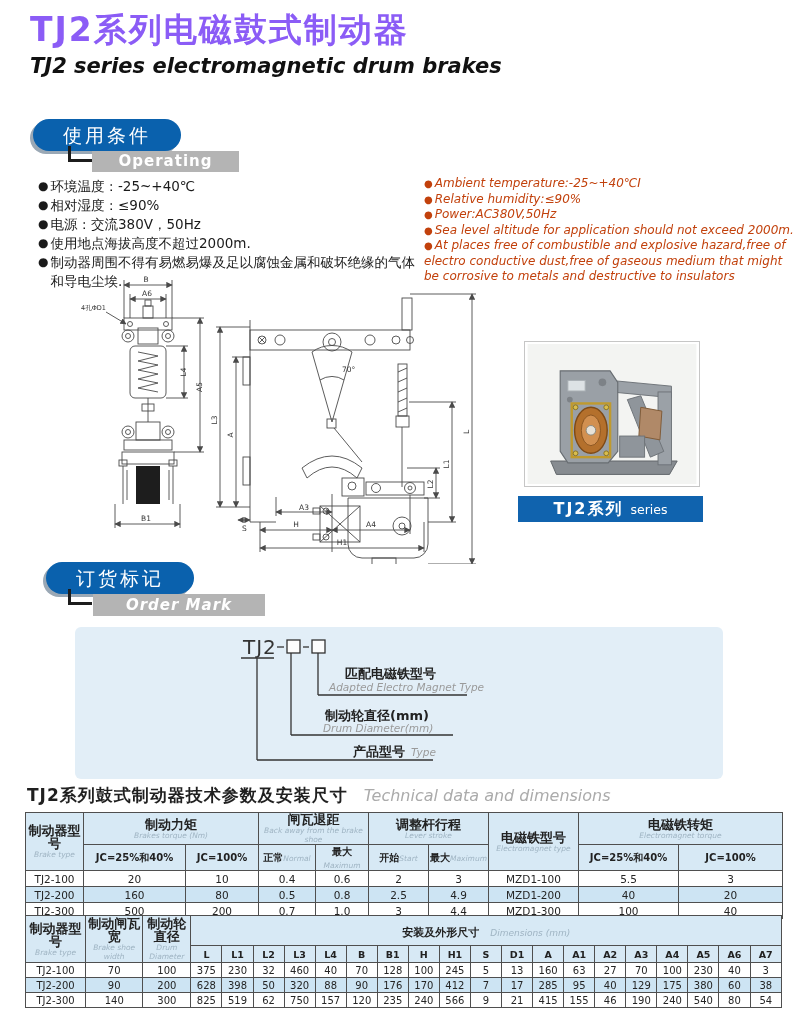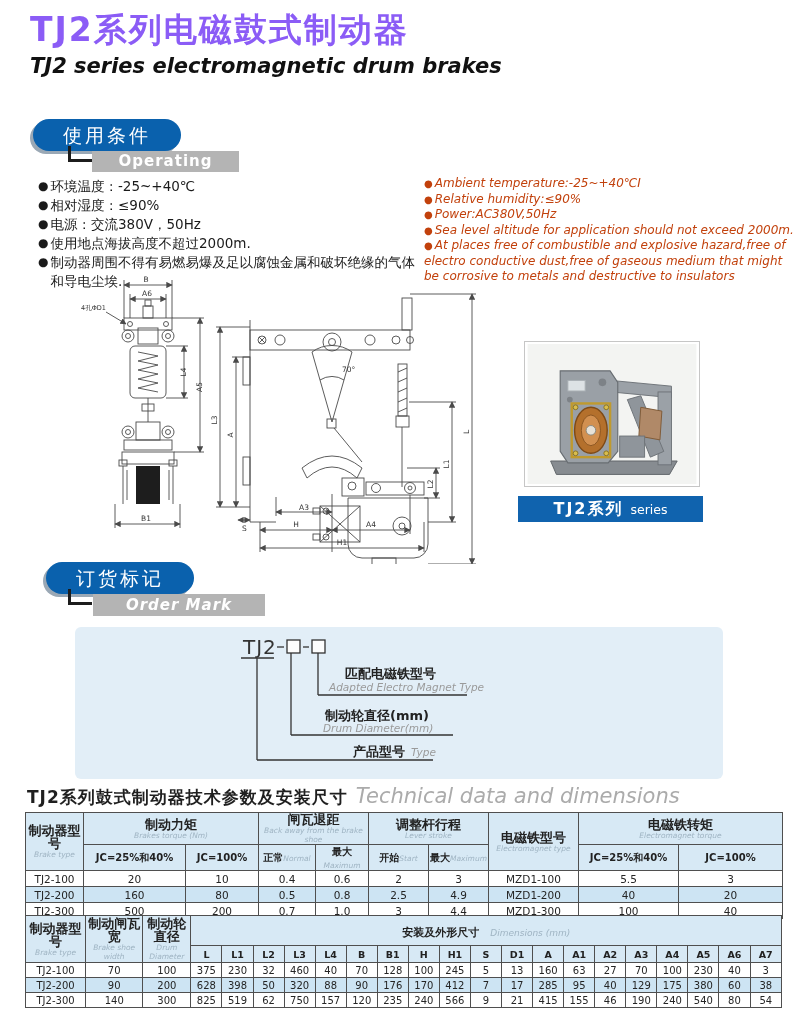--- a/index.html
+++ b/index.html
@@ -45,21 +45,21 @@
   #photo-caption .ce { font-size:12.5px; }
 
   
   #order-panel { position:absolute; left:75px; top:627px; width:648px; height:152px; background:#e2eef7; border-radius:6px; }
   #order-svg .ozh { font-size:13px; font-weight:bold; fill:#222; }
   #order-svg .oen { font-size:10.5px; font-style:italic; fill:#9a9a9a; }
   #order-svg .model { font-size:20px; fill:#333; letter-spacing:1px; }
 
   
   .tech-heading { position:absolute; left:27px; top:784px; font-size:17px; font-weight:bold; color:#1f1f1f; letter-spacing:1px; }
-  .tech-heading .en { font-size:21px; font-style:italic; font-weight:normal; color:#ababab; letter-spacing:0; margin-left:8px; }
+  .tech-heading .en { font-size:16px; font-style:italic; font-weight:normal; color:#ababab; letter-spacing:0; margin-left:16px; }
 
   table.spec { position:absolute; left:25px; border-collapse:collapse; table-layout:fixed; width:757px; background:#fff; }
   #table1 { top:812px; }
   #table2 { top:915px; }
   table.spec th, table.spec td { border:1px solid #4f4f4f; text-align:center; vertical-align:middle; padding:0; overflow:hidden; }
   table.spec thead th { background:#d7e9f5; }
   .hz { display:block; font-size:13px; font-weight:bold; color:#222; line-height:13px; }
   .he { display:block; font-size:7.5px; font-style:italic; font-weight:normal; color:#9fb4c3; line-height:9px; }
   .sub th { font-size:10px; color:#222; height:19px; font-weight:bold; }
   .sz { font-size:10px; font-weight:bold; color:#222; }

